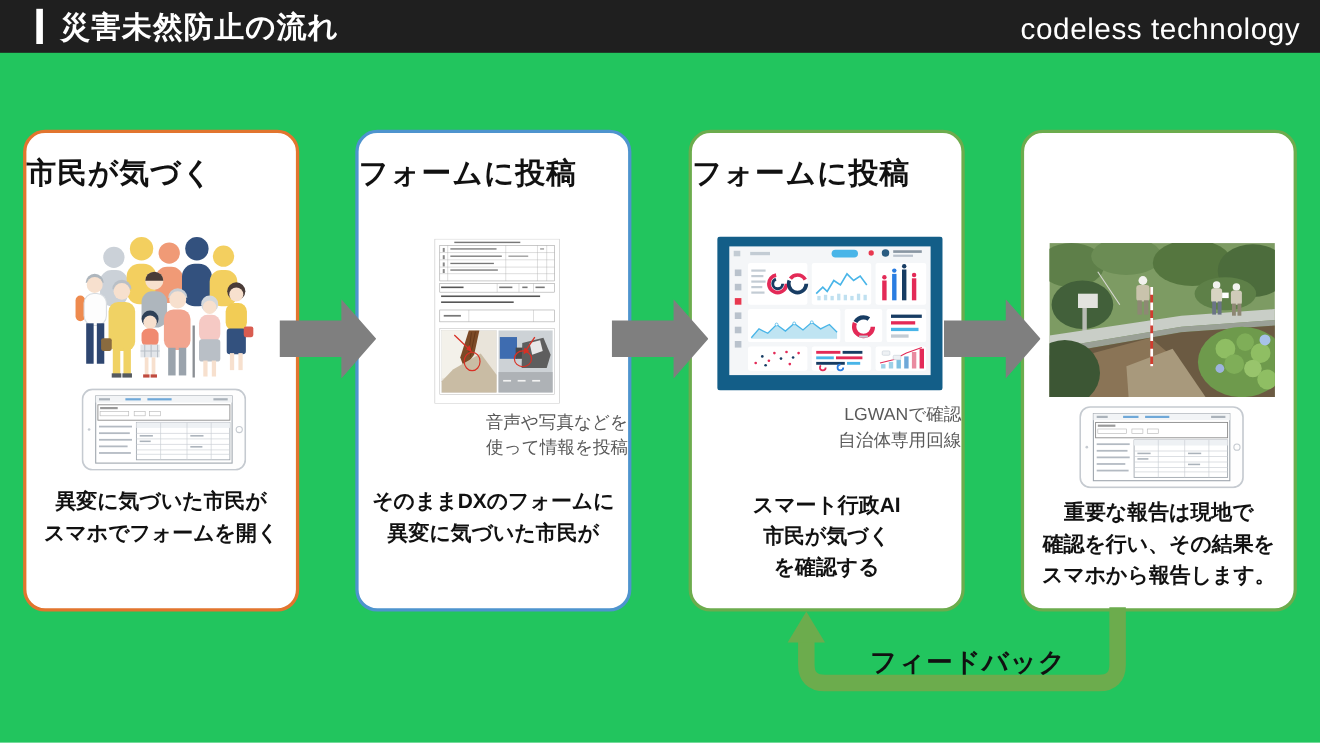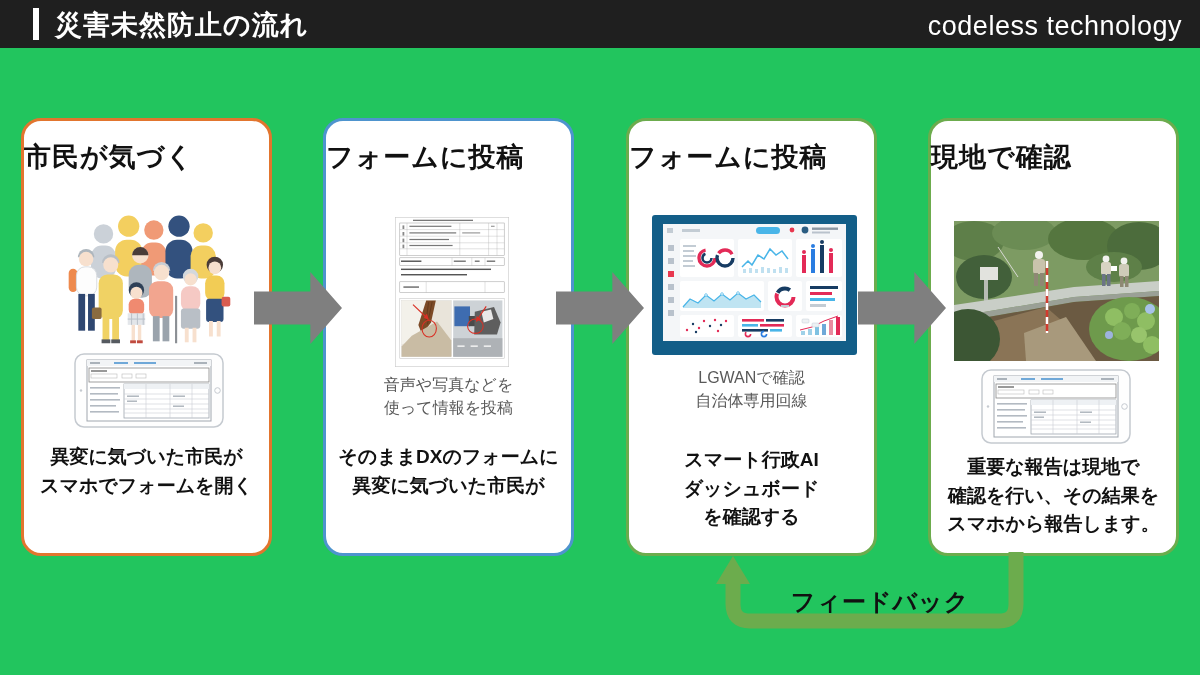--- a/index.html
+++ b/index.html
@@ -14,21 +14,21 @@
 
   
   .card{position:absolute;top:118px;width:251px;height:438px;background:#FFFFFF;border:3px solid;border-radius:20px;box-sizing:border-box;}
   .card.c1{left:21px;border-color:#E2752E;}
   .card.c2{left:323px;border-color:#4E94CE;}
   .card.c3{left:626px;border-color:#6CAC4D;}
   .card.c4{left:928px;border-color:#6CAC4D;}
   .card-title{position:absolute;top:18px;left:0;width:100%;text-align:left;font-size:27px;font-weight:bold;color:#111111;letter-spacing:1px;}
   .img-wrap{position:absolute;}
   .img-wrap svg{display:block;width:100%;height:100%;}
-  .card-caption{position:absolute;left:0;width:100%;text-align:center;font-size:16px;color:#595959;line-height:1.45;white-space:pre-line;}
+  .card-caption{position:absolute;left:0;width:100%;text-align:right;font-size:16px;color:#595959;line-height:1.45;white-space:pre-line;}
   .card-desc{position:absolute;left:0;width:100%;text-align:center;font-size:19px;font-weight:bold;color:#111111;line-height:1.5;white-space:pre-line;}
 
   
   .flow-arrow{position:absolute;top:272px;width:88px;height:72px;background:#7F7F7F;
     clip-path:polygon(0% 27%,64% 27%,64% 0%,100% 50%,64% 100%,64% 73%,0% 73%);}
   .flow-arrow.a1{left:254px;}
   .flow-arrow.a2{left:556px;}
   .flow-arrow.a3{left:858px;}
 
   
@@ -290,26 +290,25 @@
           <rect x="184" y="102" width="4" height="18" fill="#E32A57"></rect>
         <polyline points="148,115 160,112 172,106 186,101" fill="none" stroke="#E32A57" stroke-width="1"></polyline>
         <rect x="150" y="104" width="7" height="4" rx="1" fill="#EEF1F4" stroke="#C3CCD4" stroke-width="0.5"></rect>
         <rect x="160" y="108" width="7" height="4" rx="1" fill="#EEF1F4" stroke="#C3CCD4" stroke-width="0.5"></rect>
       </svg>
     </div>
     <div class="card-title">フォームに投稿</div>
     <div class="card-caption" style="top:245px;">LGWANで確認
 自治体専用回線</div>
     <div class="card-desc" style="top:325px;">スマート行政AI
-ダッシュボード
+市民が気づく
 を確認する</div>
   </div>
 
   <div class="card c4">
-    <div class="card-title">現地で確認</div>
     <div class="img-wrap" style="left:23px;top:100px;width:205px;height:140px;">
       <svg viewBox="0 0 205 140">
         <rect width="205" height="140" fill="#7D9B63"></rect>
         <ellipse cx="20" cy="20" rx="30" ry="20" fill="#5E7F49"></ellipse>
         <ellipse cx="70" cy="12" rx="32" ry="17" fill="#6B8C54"></ellipse>
         <ellipse cx="130" cy="18" rx="36" ry="21" fill="#55763F"></ellipse>
         <ellipse cx="185" cy="25" rx="32" ry="24" fill="#4C6C3C"></ellipse>
         <ellipse cx="160" cy="46" rx="28" ry="15" fill="#5E8048"></ellipse>
         <ellipse cx="30" cy="56" rx="28" ry="22" fill="#42603A"></ellipse>
         <line x1="44" y1="26" x2="64" y2="56" stroke="#D8D8D4" stroke-width="1"></line>

